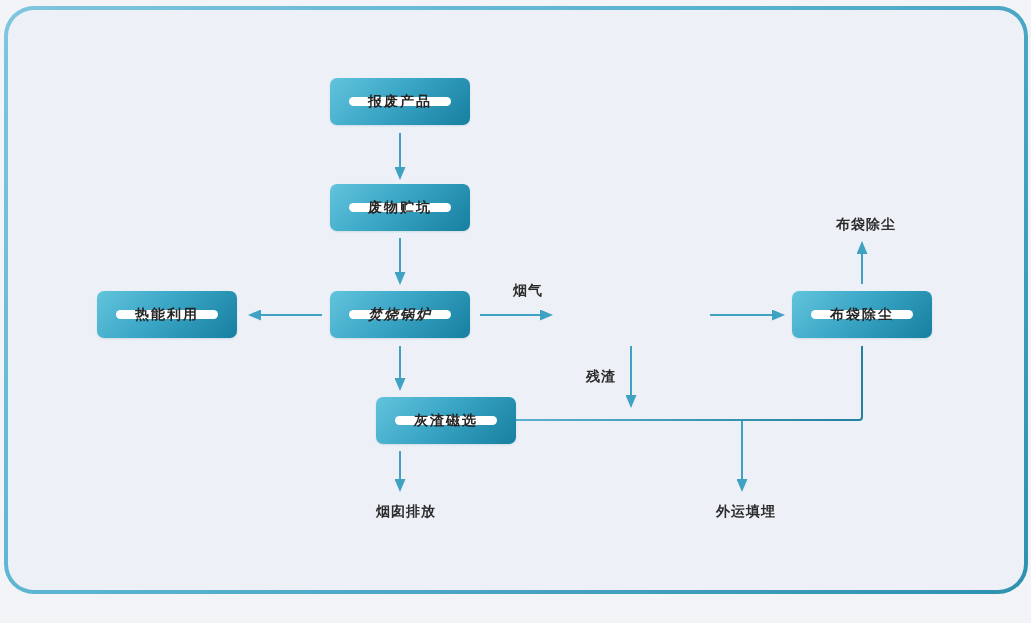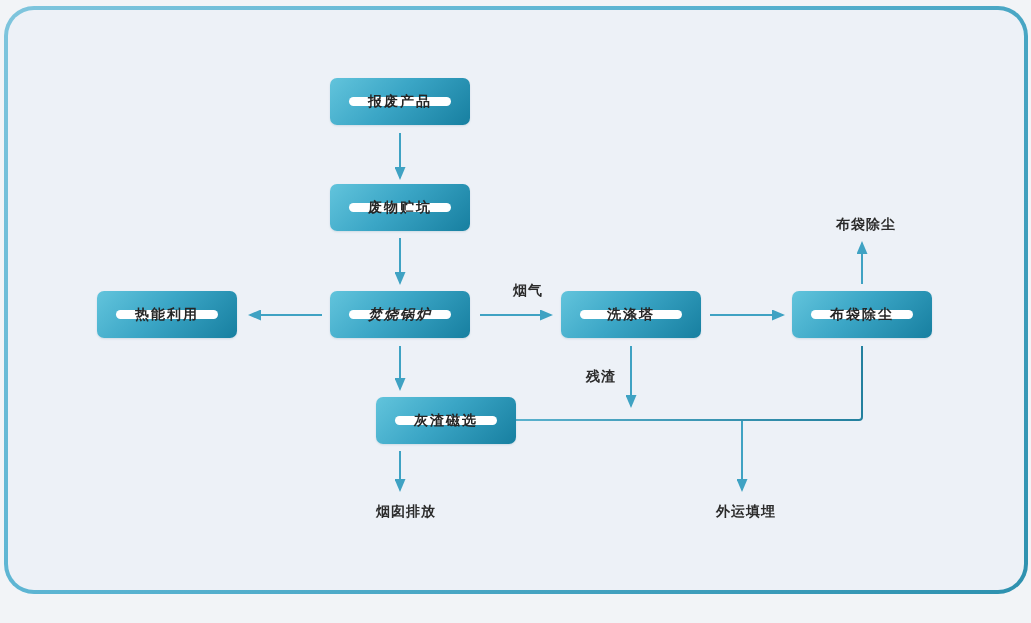--- a/index.html
+++ b/index.html
@@ -114,25 +114,20 @@
       <span class="node-label">焚烧锅炉</span>
     </div>
   </div>
 
   <div class="node" style="left:97px; top:291px;">
     <div class="node-inner">
       <span class="node-label">热能利用</span>
     </div>
   </div>
 
-  <div class="node" style="left:561px; top:291px;">
-    <div class="node-inner">
-      <span class="node-label">洗涤塔</span>
-    </div>
-  </div>
 
   <div class="node" style="left:792px; top:291px;">
     <div class="node-inner">
       <span class="node-label">布袋除尘</span>
     </div>
   </div>
 
   <div class="node" style="left:330px; top:397px;margin-left:46px;">
     <div class="node-inner">
       <span class="node-label">灰渣磁选</span>

